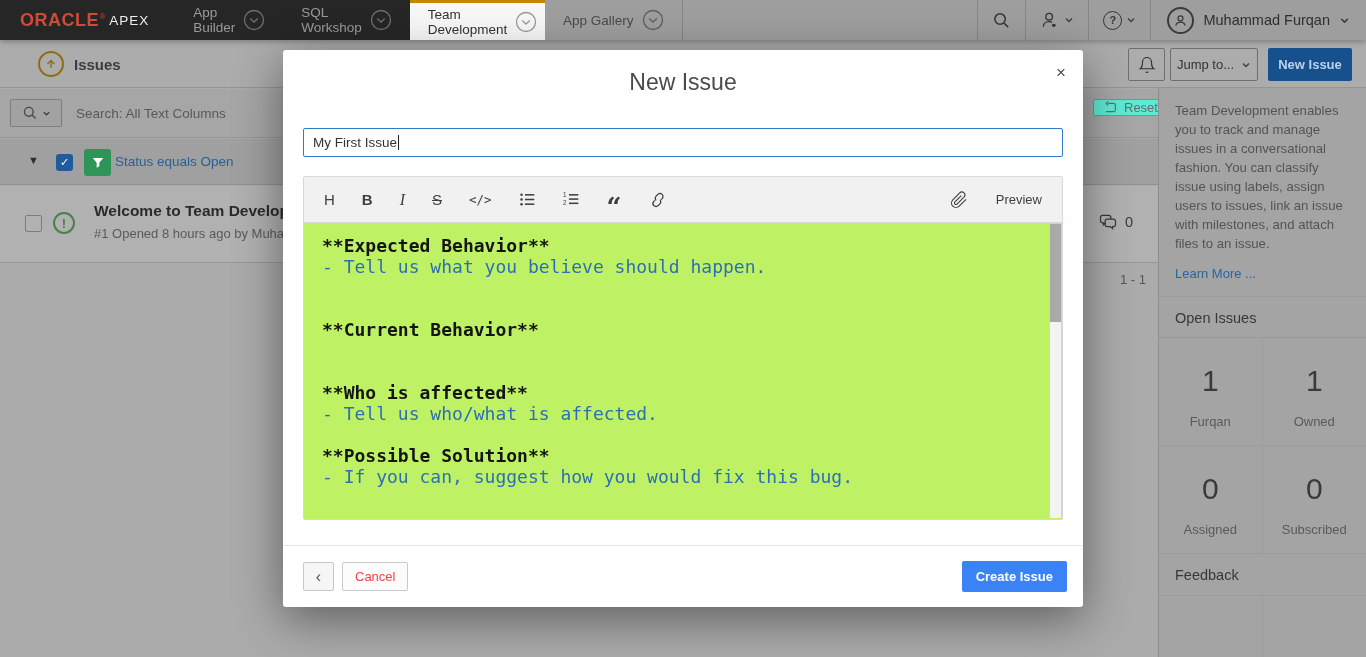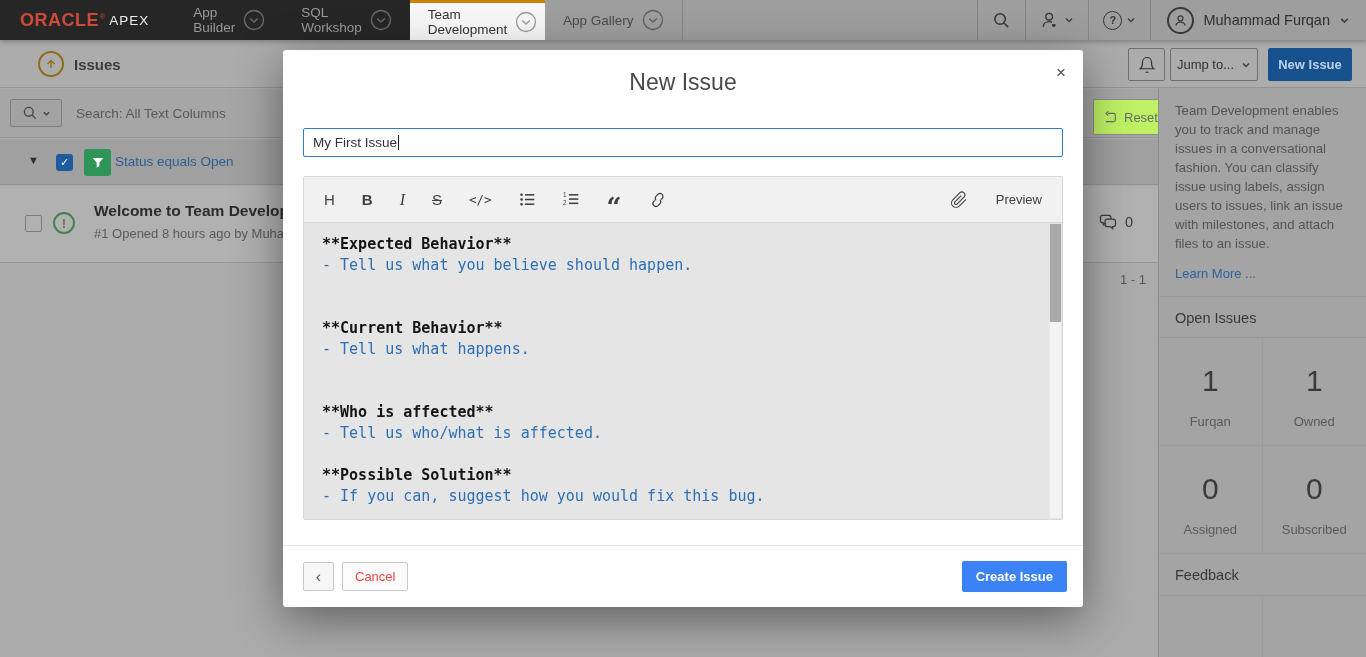--- a/index.html
+++ b/index.html
@@ -53,22 +53,22 @@
   .btn-newissue { position:absolute; right:14px; top:8px; width:84px; height:33px; background:#16518D;
                   border-radius:2px; display:flex; align-items:center; justify-content:center;
                   font-size:13px; font-weight:bold; color:#BDD2E8; cursor:pointer; }
 
   .row-search { position:absolute; top:89px; left:0; width:1158px; height:49px;
                 background:#A6A6A6; border-bottom:1px solid #959595; }
   .search-btn { position:absolute; left:10px; top:10px; width:52px; height:28px; border:1px solid #7E7E7E;
                 background:#A2A2A2; border-radius:2px; display:flex; align-items:center;
                 justify-content:center; gap:4px; color:#474747; cursor:pointer; }
   .search-ph { position:absolute; left:76px; top:0; line-height:49px; font-size:13.5px; color:#585858; cursor:text; }
-  .btn-reset { position:absolute; left:1093px; top:10px; height:36px; padding:0 9px; border:1px solid #8C8C8C;
-               background:#bef264; border-radius:2px; display:flex; align-items:center; gap:6px;
+  .btn-reset { position:absolute; left:1093px; top:10px; height:17px; padding:0 9px; border:1px solid #8C8C8C;
+               background:#5eead4; border-radius:2px; display:flex; align-items:center; gap:6px;
                font-size:13px; color:#6B6B6B; cursor:pointer; }
 
   .row-filter { position:absolute; top:139px; left:0; width:1158px; height:46px;
                 background:#A0A0A0; border-bottom:1px solid #919191; }
   .f-tri { position:absolute; left:28px; top:15px; font-size:11px; color:#2E2E2E; cursor:pointer; }
   .f-chk { position:absolute; left:56px; top:15px; width:17px; height:17px; background:#1E5C9F;
            border-radius:3px; color:#fff; font-size:11px; display:flex; align-items:center;
            justify-content:center; cursor:pointer; }
   .f-funnel { position:absolute; left:84px; top:10px; width:27px; height:27px; background:#2E9457;
               border-radius:3px; display:flex; align-items:center; justify-content:center; cursor:pointer; }
@@ -118,22 +118,22 @@
   .tb-btn { margin-right:27px; cursor:pointer; font-size:15px; display:flex; align-items:center; }
   .tb-h { font-size:15px; font-weight:400; }
   .tb-b { font-weight:bold; }
   .tb-i { font-family:"Liberation Serif", serif; font-style:italic; font-size:16px; }
   .tb-s { text-decoration:line-through; }
   .tb-code { font-family:"DejaVu Sans Mono", monospace; font-size:12.5px; }
   .tb-quote { font-family:"DejaVu Serif", serif; font-weight:bold; font-size:26px; line-height:8px;
               padding-top:14px; }
   .tb-right { margin-left:auto; display:flex; align-items:center; }
   .tb-preview { margin-left:28px; font-size:13px; color:#3F3F3F; cursor:pointer; }
-  .m-content { position:absolute; top:46px; bottom:0; left:0; right:0; background:#e5e5e5;
-               font-family:"DejaVu Sans Mono", monospace; font-size:15px; cursor:text; }
+  .m-content { position:absolute; top:46px; bottom:0; left:0; right:0; background:#bef264;
+               font-family:"DejaVu Sans Mono", monospace; font-size:18px; cursor:text; }
   .ed-lines { padding:12px 18px; }
   .ed-line { height:21px; white-space:pre; color:#141414; }
   .ed-line.bold { font-weight:bold; }
   .ed-line.list { color:#2D6FB5; }
   .ed-sbtrack { position:absolute; right:1px; top:1px; bottom:1px; width:11px; background:#F3F3F3; }
   .ed-sbthumb { position:absolute; right:0; top:0; width:11px; height:98px; background:#A9A9A9; cursor:grab; }
   .m-footer { position:absolute; left:0; right:0; bottom:0; height:62px; border-top:1px solid #E4E4E4; }
   .btn-back { position:absolute; left:20px; top:16px; width:31px; height:29px; background:#F6F6F6;
               border:1px solid #C9C9C9; border-radius:2px; display:flex; align-items:center;
               justify-content:center; font-size:16px; color:#555; cursor:pointer; }
@@ -422,21 +422,20 @@
             <div class="ed-line bold"><span>**Expected Behavior**</span></div>
 
             <div class="ed-line list"><span>- Tell us what you believe should happen.</span></div>
 
             <div class="ed-line plain"><span></span></div>
 
             <div class="ed-line plain"><span></span></div>
 
             <div class="ed-line bold"><span>**Current Behavior**</span></div>
 
-            <div class="ed-line list"><span>- Tell us what happens.</span></div>
 
             <div class="ed-line plain"><span></span></div>
 
             <div class="ed-line plain"><span></span></div>
 
             <div class="ed-line bold"><span>**Who is affected**</span></div>
 
             <div class="ed-line list"><span>- Tell us who/what is affected.</span></div>
 
             <div class="ed-line plain"><span></span></div>

